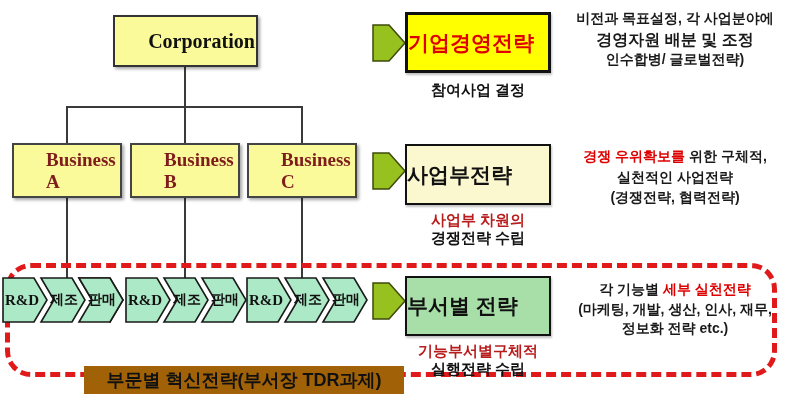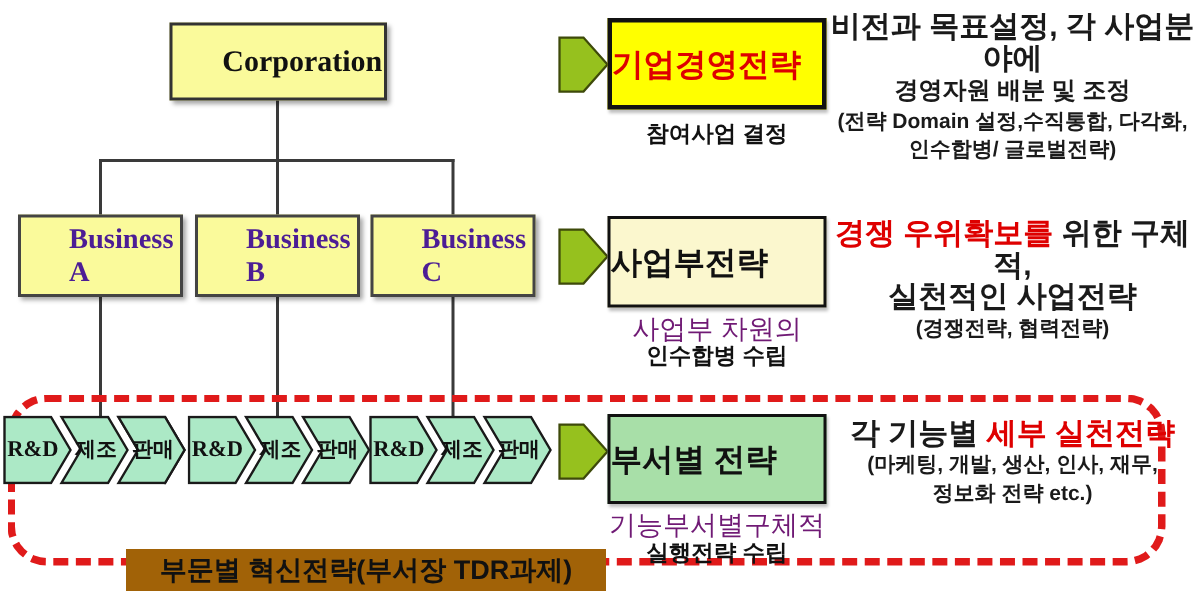--- a/index.html
+++ b/index.html
@@ -6,43 +6,43 @@
   #canvas{position:relative;width:800px;height:401px;background:#fff;overflow:hidden;
           font-family:"Liberation Sans","DejaVu Sans",sans-serif;}
   .line{position:absolute;background:#3a3a3a;}
   .line.v{width:2px;}
   .line.h{height:2px;}
   .org-box{position:absolute;display:flex;align-items:center;justify-content:center;
            background:#FAFA9B;border:2px solid #444;box-sizing:border-box;
            box-shadow:2px 2px 3px rgba(0,0,0,0.35);
            font-family:"Liberation Serif","DejaVu Serif",serif;font-weight:bold;padding-left:32px;}
   .corp{left:113px;top:15px;width:145px;height:52px;font-size:20px;color:#111;border-color:#333;}
-  .biz{top:143px;width:110px;height:55px;font-size:19px;color:#4c1d95;}
+  .biz{top:143px;width:110px;height:55px;font-size:19px;color:#7f1d1d;}
   .biz.a{left:12px;} .biz.b{left:130px;} .biz.c{left:247px;}
   .tdr-region{position:absolute;left:5px;top:263px;width:772px;height:114px;
               border:5px dashed #E01A1A;border-radius:26px;box-sizing:border-box;z-index:1;}
   .chev-group{position:absolute;top:277px;width:107px;height:46px;z-index:2;}
   .chev-group svg{position:absolute;left:0;top:0;}
   .chev-label{position:absolute;top:0;height:46px;display:flex;align-items:center;
               justify-content:center;font-weight:bold;font-size:14px;color:#111;}
   .chev-label.s1{left:0;width:40px;font-family:"Liberation Serif","DejaVu Serif",serif;font-size:15px;}
   .chev-label.s2{left:44px;width:36px;}
   .chev-label.s3{left:82px;width:36px;}
   .flow-arrow{position:absolute;left:372px;z-index:2;}
   .strat-box{position:absolute;left:405px;width:146px;display:flex;align-items:center;
              justify-content:flex-start;box-sizing:border-box;font-weight:800;font-size:21px;
              z-index:2;box-shadow:1px 2px 2px rgba(0,0,0,0.25);}
   .strat1{top:12px;height:61px;background:#FFFF00;border:3px solid #111;color:#DE0000;}
   .strat2{top:144px;height:61px;background:#FBF7CE;border:2.5px solid #111;color:#111;}
   .strat3{top:276px;height:60px;background:#A8DFA8;border:2.5px solid #111;color:#111;}
   .caption{position:absolute;left:405px;width:146px;text-align:center;z-index:2;}
-  .caption .g{color:#701a75;font-size:18px;font-weight:400;line-height:17px;display:block;}
+  .caption .g{color:#b91c1c;font-size:15px;font-weight:700;line-height:17px;display:block;}
   .caption .b{color:#111;font-size:15px;font-weight:800;line-height:19px;display:block;}
   .desc{position:absolute;left:552px;width:246px;text-align:center;font-weight:800;z-index:2;}
-  .desc .l{display:block;font-size:20px;line-height:21px;color:#1a1a1a;}
+  .desc .l{display:block;font-size:14px;line-height:21px;color:#1a1a1a;}
   .desc .sm{font-size:14px;line-height:19px;}
   .red{color:#DE0000;} .blue{color:#1E6CBF;}
   .footer-label{position:absolute;left:84px;top:366px;width:320px;text-align:center;
                 background:#a16207;font-weight:800;font-size:18px;color:#111;z-index:3;
                 padding:2px 0;}
 </style>
 </head>
 <body>
 
 <div id="canvas">
@@ -124,35 +124,34 @@
   </div>
   <div class="caption" style="top:80px">
     <span class="b">참여사업 결정</span>
   </div>
 
   <div class="strat-box strat2">
     <span>사업부전략</span>
   </div>
   <div class="caption" style="top:211px">
     <span class="g">사업부 차원의</span>
-    <span class="b">인수합병 수립</span>
+    <span class="b">경쟁전략 수립</span>
   </div>
 
   <div class="strat-box strat3">
     <span>부서별 전략</span>
   </div>
   <div class="caption" style="top:342px">
     <span class="g">기능부서별구체적</span>
     <span class="b">실행전략 수립</span>
   </div>
 
   <div class="desc" style="top:8px">
     <span class="l">비전과 목표설정, 각 사업분야에</span>
     <span class="l red" style="font-size:16px">경영자원 배분 및 조정</span>
-    <span class="l sm">(전략 Domain 설정,수직통합, 다각화,</span>
     <span class="l sm">인수합병/ 글로벌전략)</span>
   </div>
 
   <div class="desc" style="top:146px">
     <span class="l"><span class="red">경쟁 우위확보를</span><span> 위한 구체적,</span></span>
     <span class="l">실천적인 사업전략</span>
     <span class="l sm">(경쟁전략, 협력전략)</span>
   </div>
 
   <div class="desc" style="top:279px">

